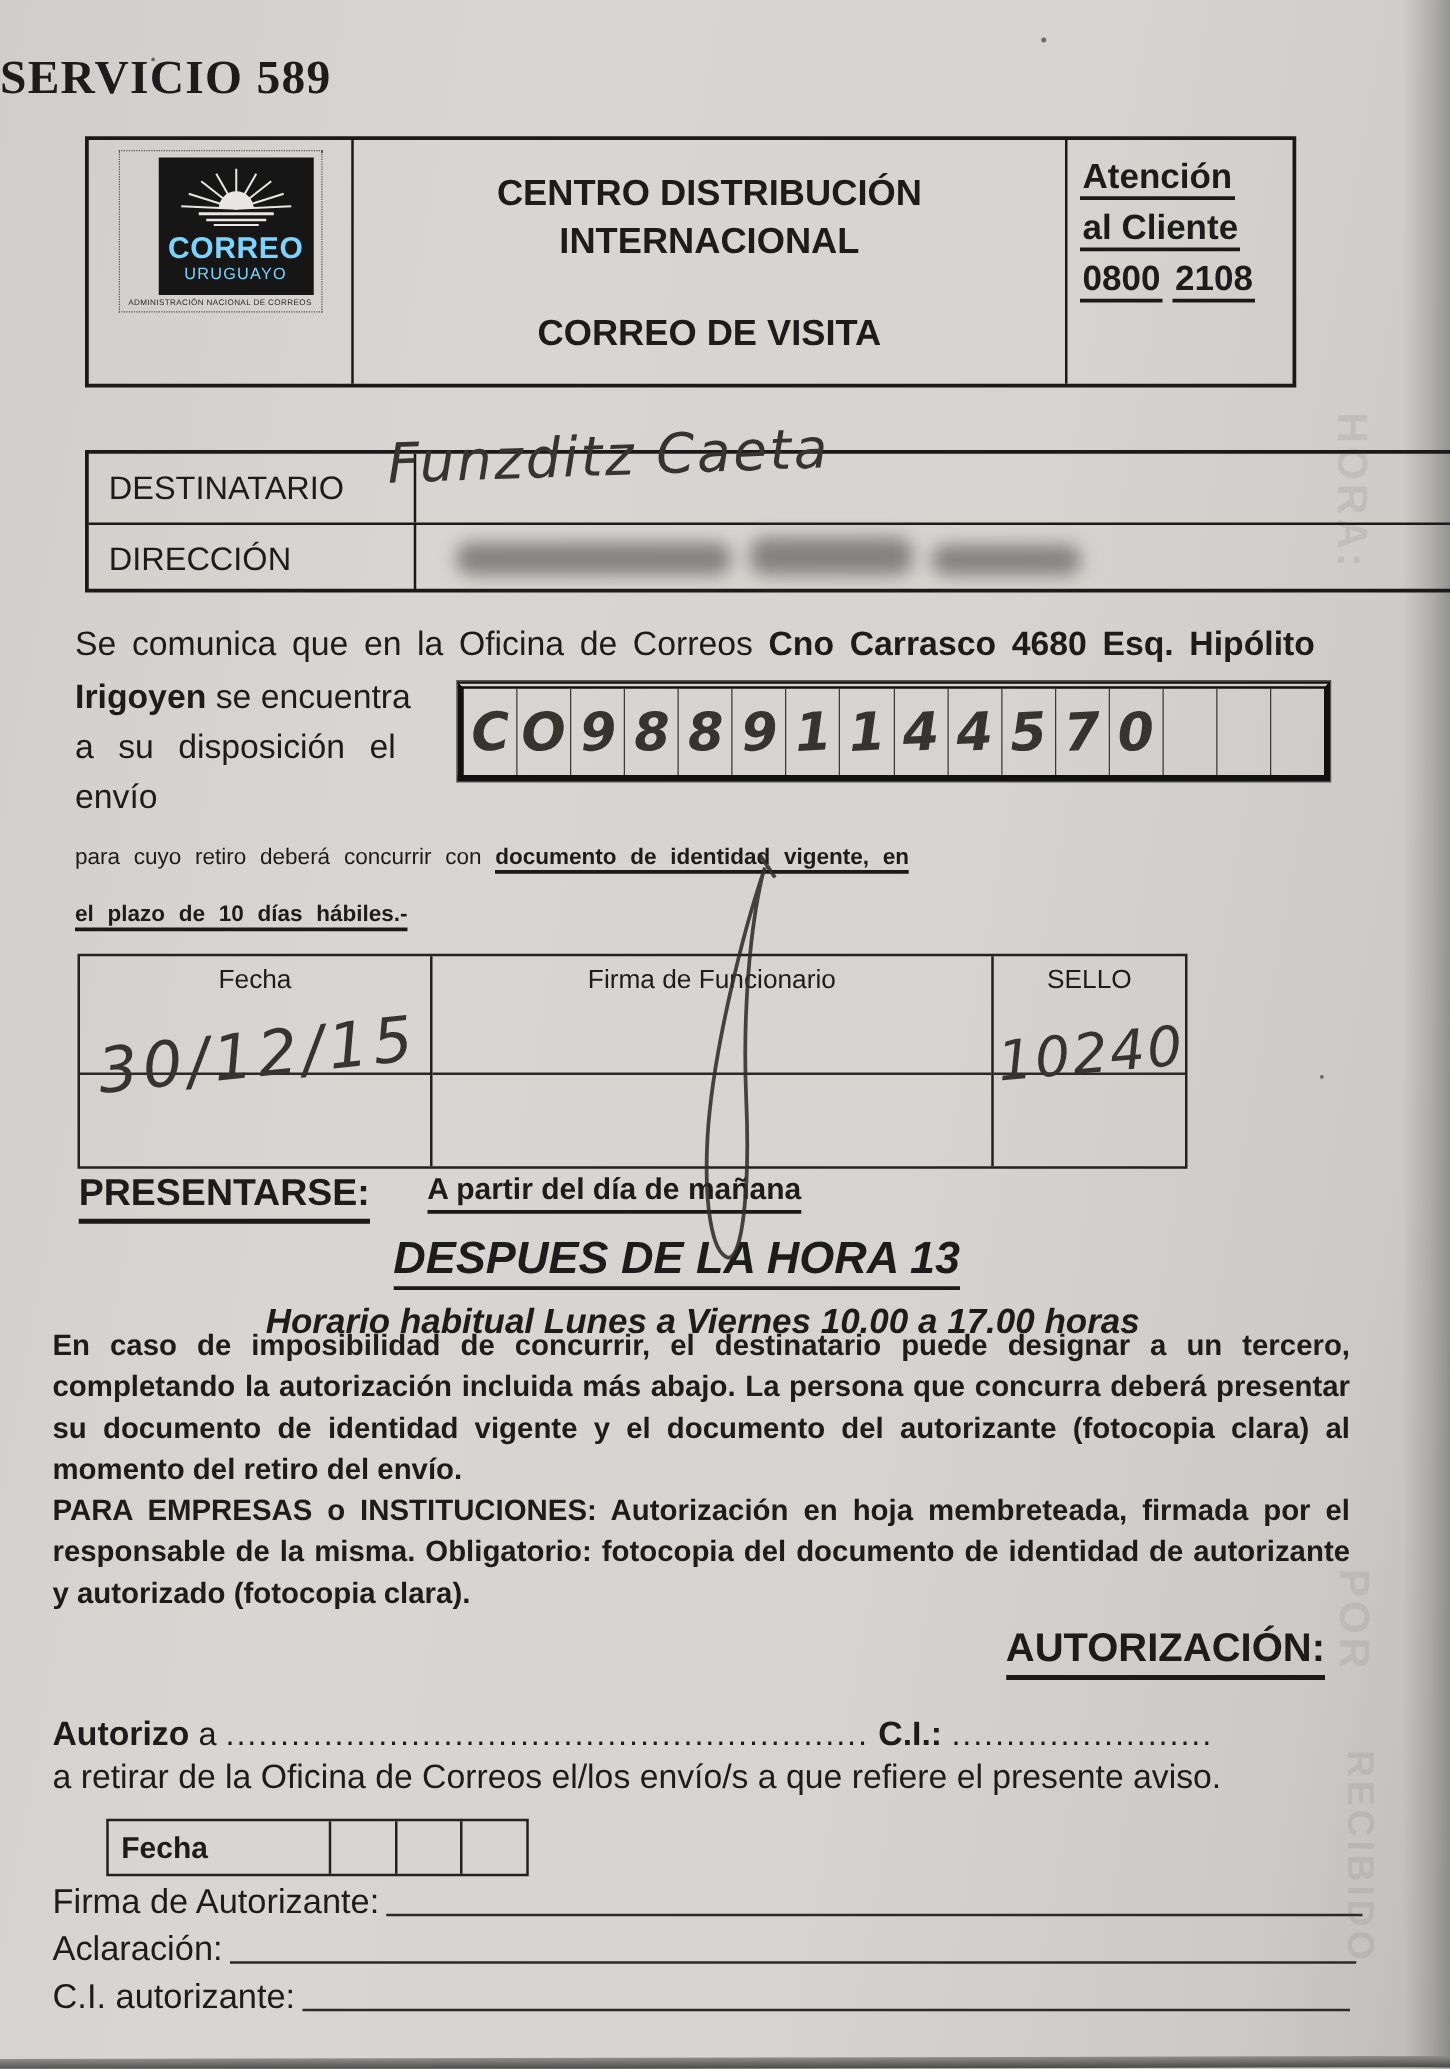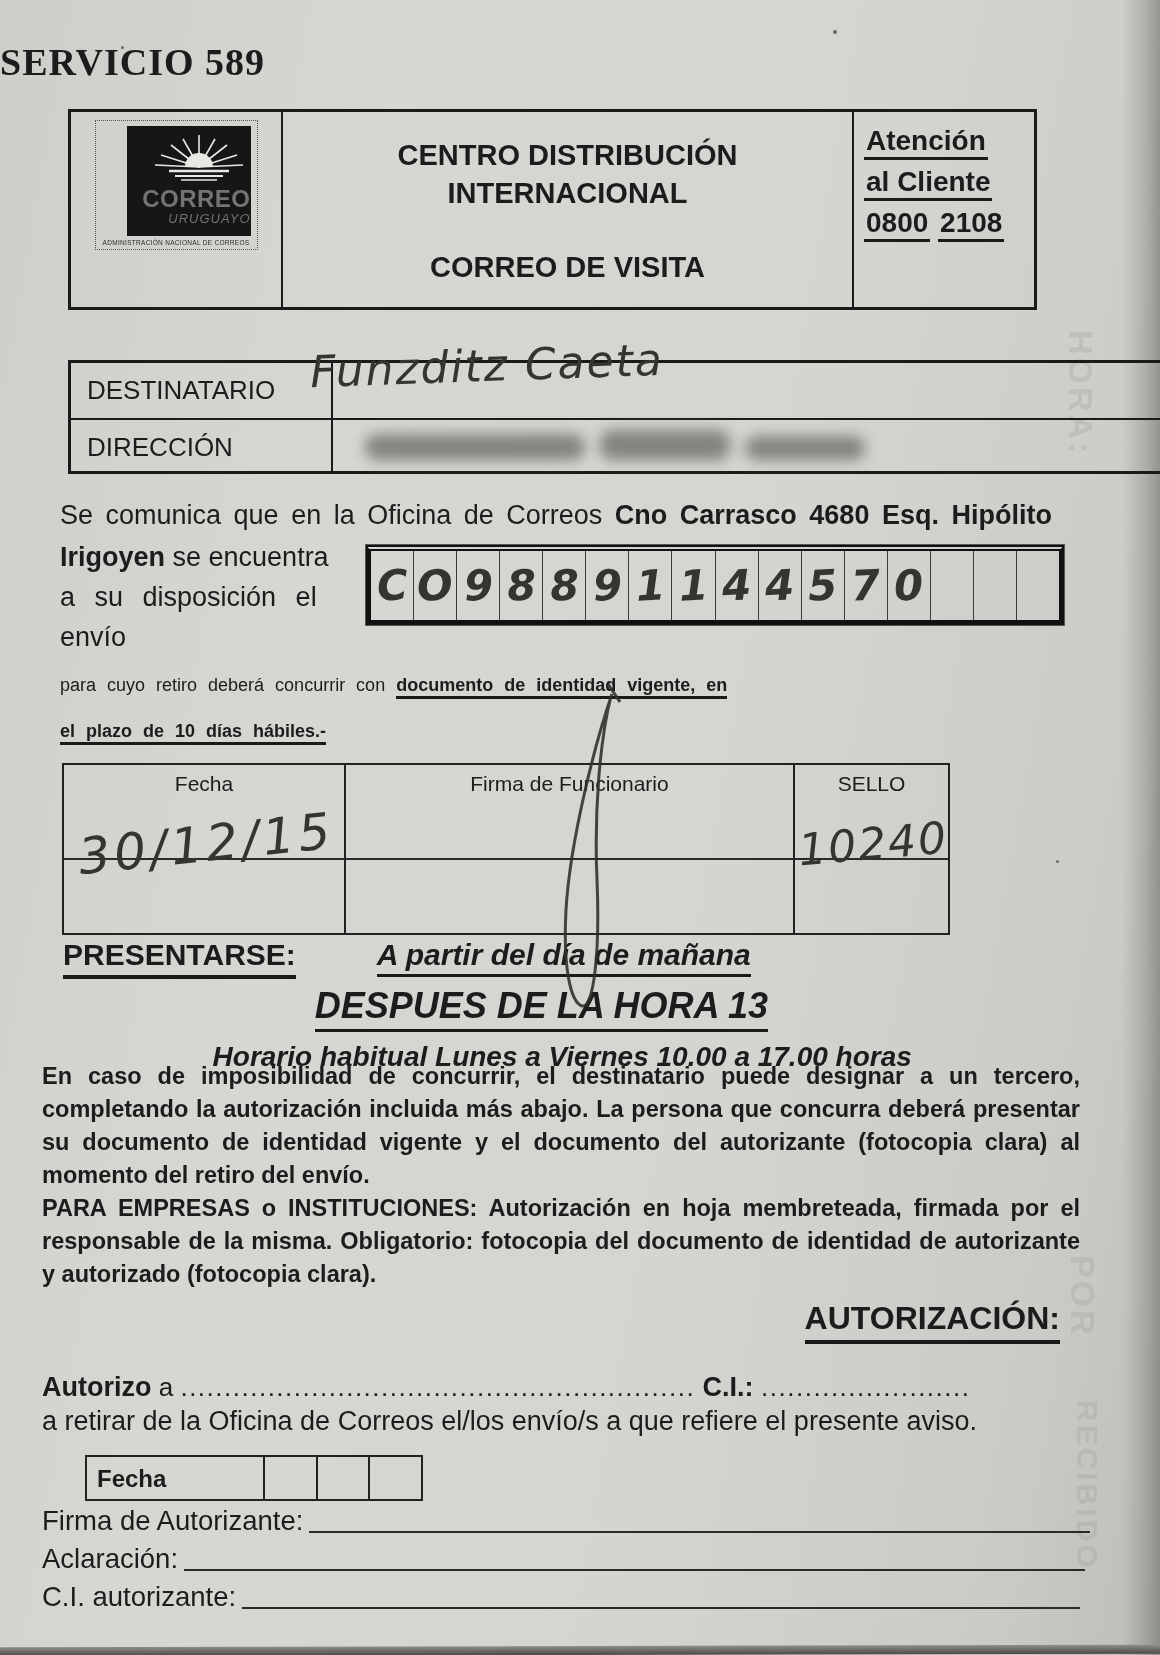--- a/index.html
+++ b/index.html
@@ -26,25 +26,25 @@
   .bleed-2{ left:1104px; top:1400px; font-size:30px; }
   .speck{ position:absolute; width:4px; height:4px; border-radius:50%; background:#6b6a66; }
   
   .doc-title{ position:absolute; top:40px; left:0; width:100%; text-align:left;
     font-family:"Liberation Serif", serif; font-weight:bold; font-size:38px; letter-spacing:1px; }
   
   .header-box{ position:absolute; left:68px; top:109px; width:969px; height:201px;
     border:3px solid #1a1a1a; display:flex; }
   .hb-logo-cell{ width:212px; border-right:2px solid #1a1a1a; display:flex; align-items:flex-start; justify-content:center; padding-top:8px; }
   .logo-wrap{ border:1px dotted #55544f; padding:5px 6px 3px; }
-  .logo-black{ width:124px; height:110px; background:#161616; color:#737373;
-    display:flex; flex-direction:column; align-items:flex-end; justify-content:flex-end; padding-bottom:8px;margin-left:25px; }
+  .logo-black{ width:124px; height:110px; background:#161616; color:#7dd3fc;
+    display:flex; flex-direction:column; align-items:center; justify-content:flex-end; padding-bottom:8px;margin-left:25px; }
   .logo-sun{ margin-bottom:2px; }
   .logo-correo{ font-weight:bold; font-size:24px; letter-spacing:.5px; line-height:1; }
-  .logo-uruguayo{ font-style:italic; font-size:13px; letter-spacing:1px; line-height:1.3; }
+  .logo-uruguayo{ font-size:13px; letter-spacing:1px; line-height:1.3; }
   .logo-caption{ font-size:6.5px; text-align:center; margin-top:3px; color:#2a2a2a; letter-spacing:.3px; }
   .hb-center-cell{ flex:1; border-right:2px solid #1a1a1a; text-align:center; padding-top:24px;
     font-weight:bold; font-size:29px; line-height:38px; }
   .hb-center-cell .line3{ margin-top:36px; }
   .hb-right-cell{ width:180px; padding:12px 10px 0; text-align:left; font-weight:bold; font-size:28px; }
   .hb-right-cell span{ display:inline-block; border-bottom:3px solid #1a1a1a; line-height:33px; margin-bottom:5px; padding:0 2px; }
   
   .dest-table{ position:absolute; left:68px; top:360px; width:1147px; height:114px; border:3px solid #1a1a1a; }
   .dest-row{ display:flex; height:55px; }
   .dest-row + .dest-row{ border-top:2px solid #1a1a1a;gap:40px; }
@@ -79,21 +79,21 @@
   .st-col.c3{ flex:1; }
   .st-head{ text-align:center; font-size:21px; padding-top:7px; height:93px; }
   .st-body{ border-top:2px solid #2a2a2a; height:77px; }
   .hand-fecha{ position:absolute; left:78px; top:815px; font-size:50px; transform:rotate(-6deg); letter-spacing:4px; z-index:3; }
   .hand-sello{ position:absolute; left:798px; top:818px; font-size:44px; transform:rotate(-5deg); letter-spacing:2px; z-index:3; }
   .signature-svg{ position:absolute; left:508px; top:680px; z-index:3; }
   
   .presentarse{ position:absolute; left:63px; top:938px; width:1040px; }
   .pres-row1{ display:flex; align-items:flex-start; }
   .pres-label{ font-weight:bold; font-size:30px; border-bottom:4px solid #1a1a1a; padding-bottom:3px; }
-  .pres-l1{ font-weight:bold; font-style:italic; font-size:30px; border-bottom:3px solid #1a1a1a; margin-left:81px; padding-bottom:2px; }
+  .pres-l1{ font-weight:bold; font-size:24px; border-bottom:3px solid #1a1a1a; margin-left:46px; padding-bottom:2px; }
   .pres-l2{ font-weight:bold; font-style:italic; font-size:36px; border-bottom:3px solid #1a1a1a; padding-bottom:2px;
     display:inline-block; }
   .pres-l2-wrap{ text-align:center; width:92%; margin-top:6px; }
   .pres-l3{ text-align:center; width:96%; font-weight:bold; font-style:italic; font-size:28px; margin-top:9px; }
   
   .bodytext{ position:absolute; left:42px; top:1060px; width:1038px; font-weight:bold; font-size:23.5px; line-height:33px; text-align:justify; }
   
   .auth-title-wrap{ position:absolute; top:1300px; left:0; width:1060px; text-align:right; }
   .auth-title{ display:inline-block; font-weight:bold; font-size:32px; border-bottom:4px solid #1a1a1a; padding-bottom:3px; }
   .autorizo{ position:absolute; left:42px; top:1372px; width:1040px; font-size:26px; white-space:nowrap; }

